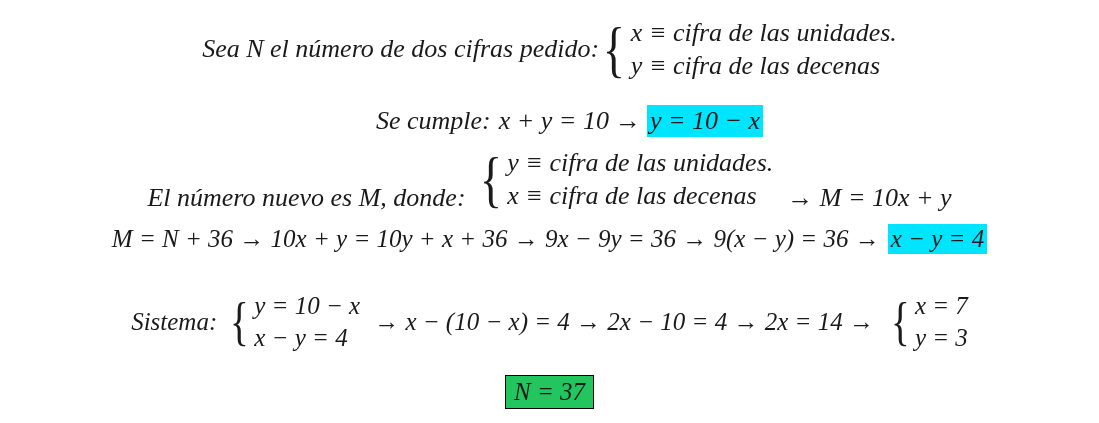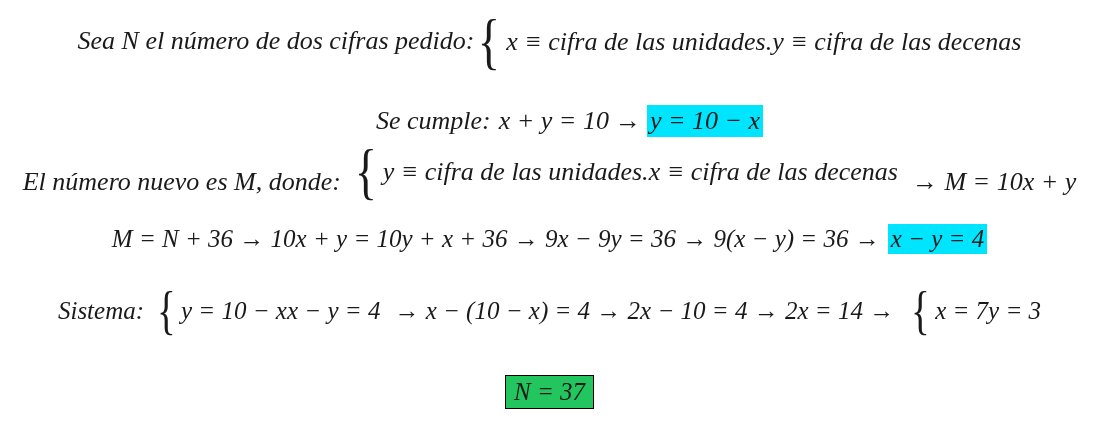--- a/index.html
+++ b/index.html
@@ -61,21 +61,21 @@
     font-family: "Liberation Serif", serif;
     margin-right: 2px;
     transform: scaleX(0.75);
     display: inline-block;
   }
   .brace-sm {
     font-size: 52px;
   }
   .rows {
     display: inline-flex;
-    flex-direction: row;
+    flex-direction: column;
     justify-content: center;
   }
   .rows > span {
     line-height: 1.28;
     white-space: nowrap;
   }
   .gap-l { margin-left: 14px; }
   .gap-r { margin-right: 10px; }
 
   .hl-cyan {

